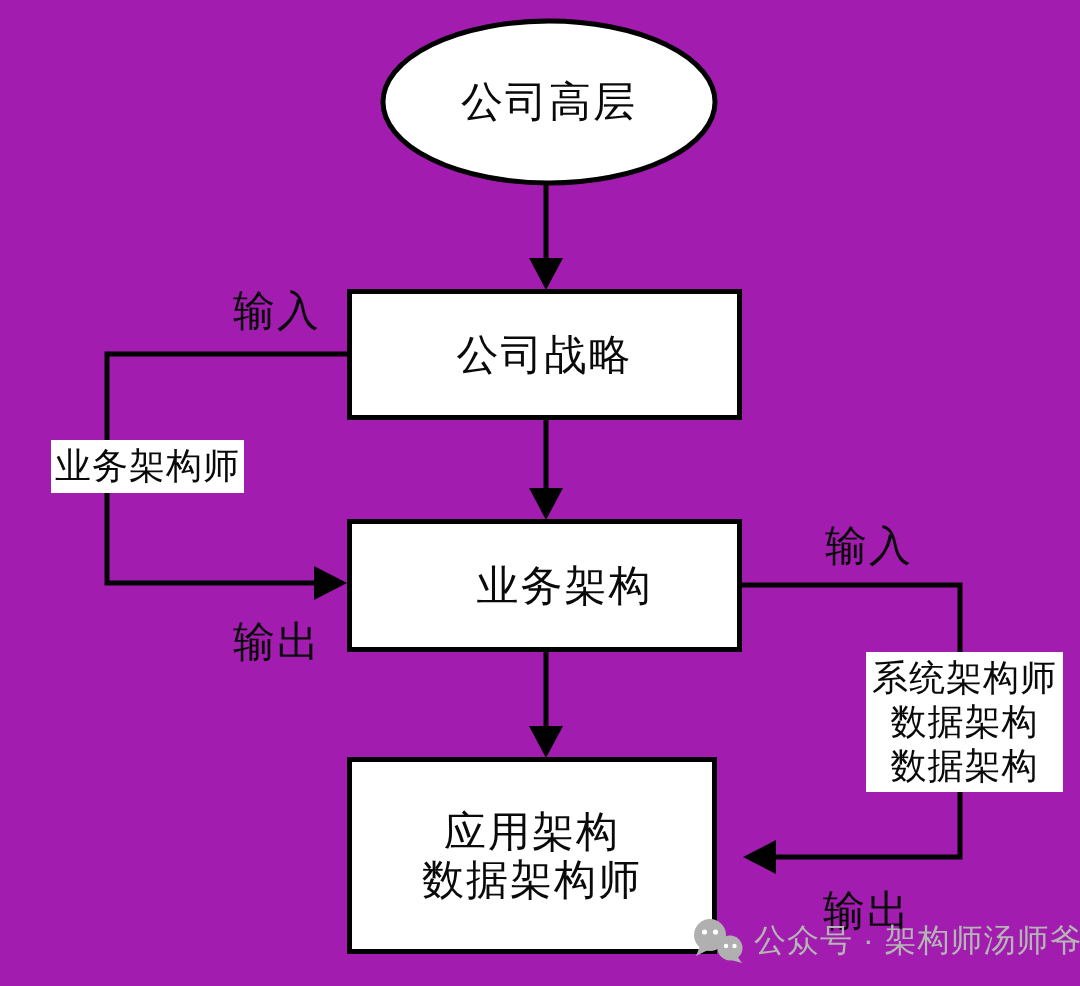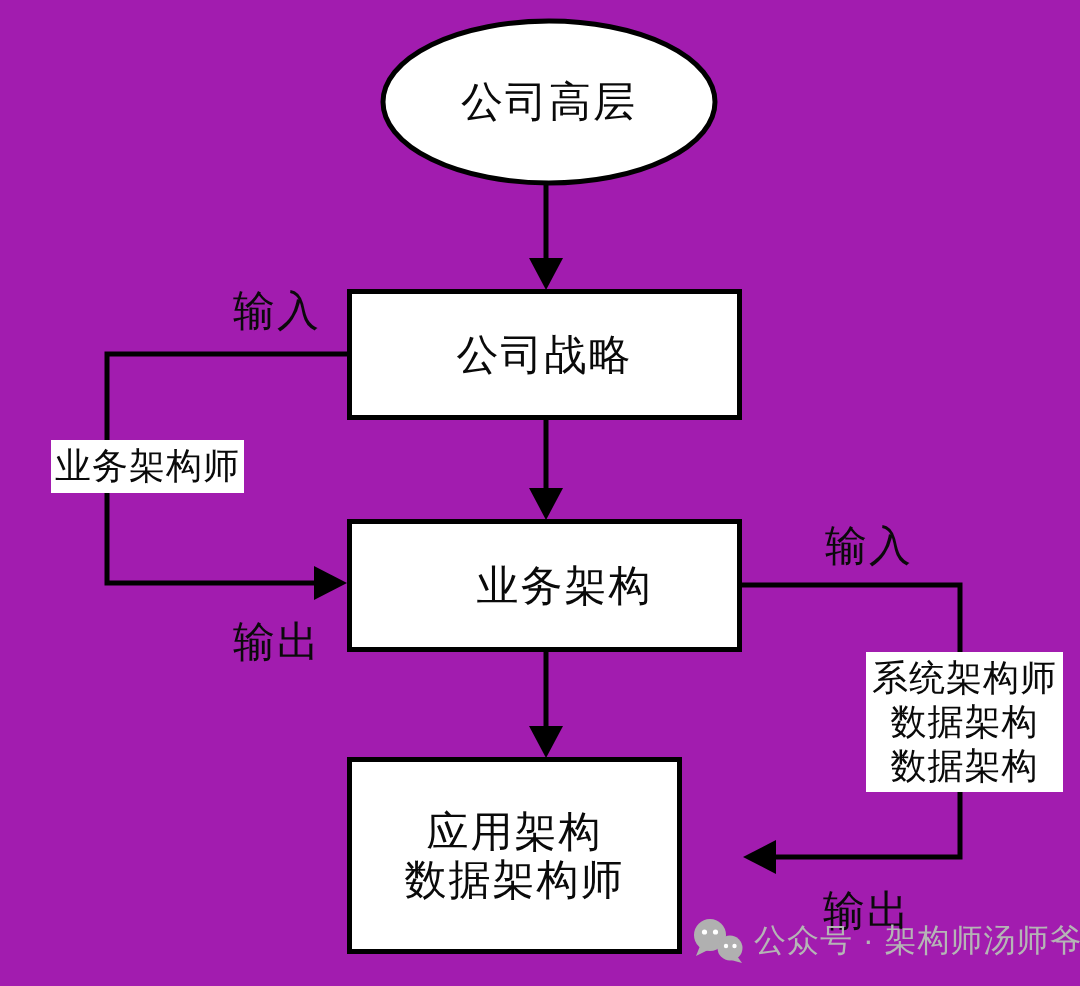--- a/index.html
+++ b/index.html
@@ -60,21 +60,21 @@
   <div class="node-label" style="left:383px;top:21px;width:332px;height:162px;">公司高层</div>
 
   <div class="box" style="left:347px;top:289px;width:395px;height:131px;">
     <span>公司战略</span>
   </div>
 
   <div class="box" style="left:347px;top:519px;width:395px;height:133px;padding-left:40px;">
     <span>业务架构</span>
   </div>
 
-  <div class="box" style="left:347px;top:757px;width:335px;height:197px;">
+  <div class="box" style="left:347px;top:757px;width:370px;height:197px;">
     <span class="line">应用架构</span>
     <span class="line">数据架构师</span>
   </div>
 
   <div class="edge-label" style="left:205px;top:283px;">输入</div>
 
   <div class="role-label" style="left:20px;top:440px;padding:2px 4px;margin-left:31px;">业务架构师</div>
 
   <div class="edge-label" style="left:205px;top:614px;">输出</div>
 

